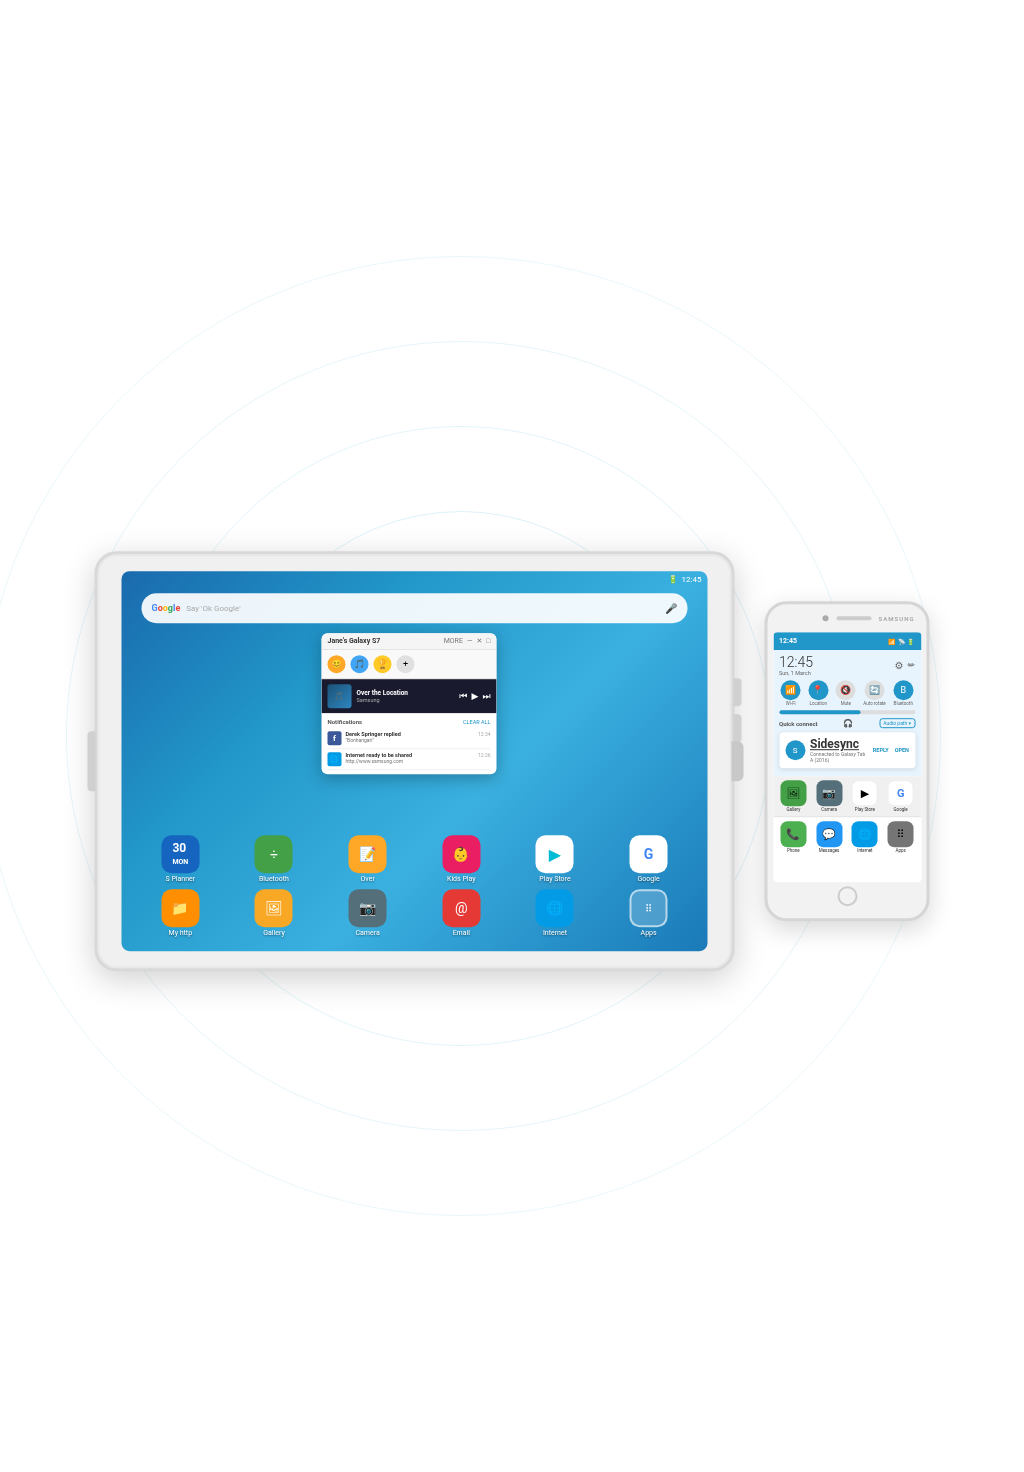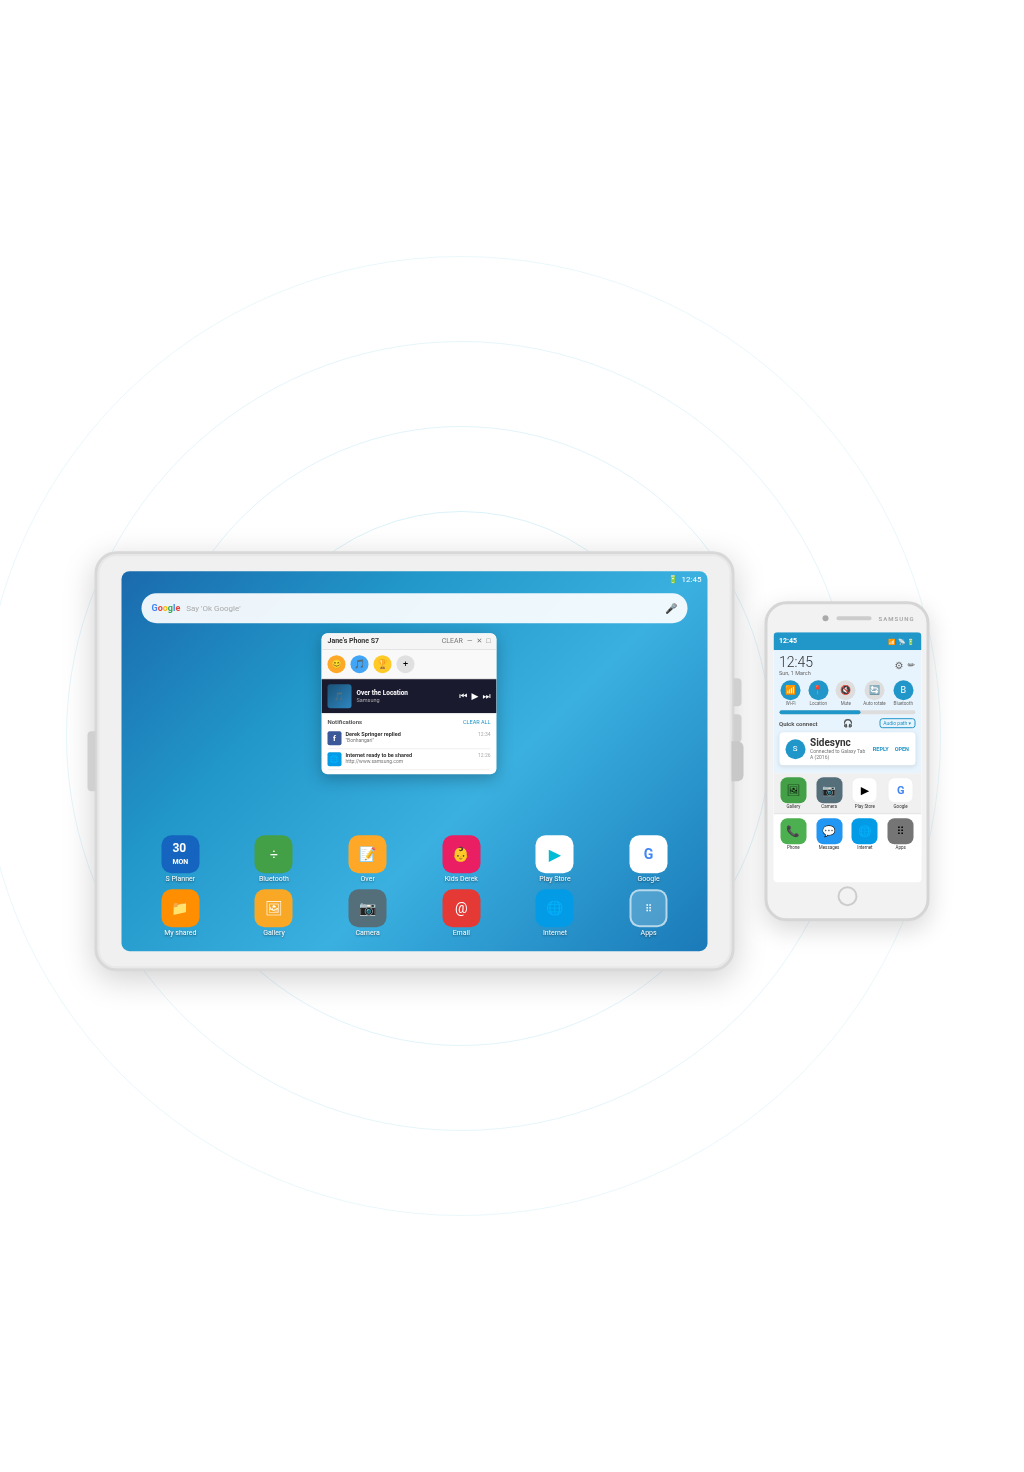--- a/index.html
+++ b/index.html
@@ -505,21 +505,21 @@
       height: 20px;
       background: #2196C8;
       border-radius: 50%;
       display: flex;
       align-items: center;
       justify-content: center;
       color: white;
       font-size: 8px;
     }
     .sidesync-info { flex: 1; }
-    .sidesync-title { font-size: 10px; font-weight: bold; color: #333; }
+    .sidesync-title { font-size: 12px; font-weight: bold; color: #333; text-decoration: underline; }
     .sidesync-sub { font-size: 5px; color: #777; }
     .sidesync-actions {
       display: flex;
       gap: 6px;
     }
     .sidesync-btn {
       font-size: 5.5px;
       color: #2196C8;
       font-weight: bold;
     }
@@ -593,23 +593,23 @@
       <div class="tablet-searchbar">
         <span class="google-logo">
           <span style="color:#4285F4">G</span><span class="red">o</span><span class="yellow">o</span><span class="green">g</span><span style="color:#4285F4">l</span><span class="red">e</span>
         </span>
         <span class="searchbar-text">Say 'Ok Google'</span>
         <span class="mic-icon">🎤</span>
       </div>
 
       <div class="notification-popup">
         <div class="popup-header">
-          <span class="popup-header-title">Jane's Phone S7</span>
+          <span class="popup-header-title">Jane's Galaxy S7</span>
           <div class="popup-header-actions">
-            <span>CLEAR</span>
+            <span>MORE</span>
             <span>—</span>
             <span>✕</span>
             <span>□</span>
           </div>
         </div>
         <div class="popup-icons-row">
           <div class="popup-icon-circle" style="background:#FFA726;">😊</div>
           <div class="popup-icon-circle" style="background:#42A5F5;">🎵</div>
           <div class="popup-icon-circle" style="background:#FFCA28;">🏆</div>
           <div class="popup-icon-circle" style="background:#e0e0e0;">+</div>
@@ -667,41 +667,41 @@
           <div class="app-icon-item">
             <div class="app-icon-circle" style="background:#FFA726;">
               <span style="color:white;font-size:14px;">📝</span>
             </div>
             <span class="app-label">Over</span>
           </div>
           <div class="app-icon-item">
             <div class="app-icon-circle" style="background:#E91E63;">
               <span style="color:white;font-size:14px;">👶</span>
             </div>
-            <span class="app-label">Kids Derek</span>
+            <span class="app-label">Kids Play</span>
           </div>
           <div class="app-icon-item">
             <div class="app-icon-circle" style="background:white;">
               <span style="color:#00BCD4;font-size:16px;">▶</span>
             </div>
             <span class="app-label">Play Store</span>
           </div>
           <div class="app-icon-item">
             <div class="app-icon-circle" style="background:white;">
               <span style="color:#4285F4;font-size:14px;font-weight:bold;">G</span>
             </div>
             <span class="app-label">Google</span>
           </div>
         </div>
         <div class="apps-row">
           <div class="app-icon-item">
             <div class="app-icon-circle" style="background:#FF8F00;">
               <span style="color:white;font-size:14px;">📁</span>
             </div>
-            <span class="app-label">My shared</span>
+            <span class="app-label">My http</span>
           </div>
           <div class="app-icon-item">
             <div class="app-icon-circle" style="background:#F9A825;">
               <span style="color:white;font-size:14px;">🖼</span>
             </div>
             <span class="app-label">Gallery</span>
           </div>
           <div class="app-icon-item">
             <div class="app-icon-circle" style="background:#546E7A;">
               <span style="color:white;font-size:14px;">📷</span>

